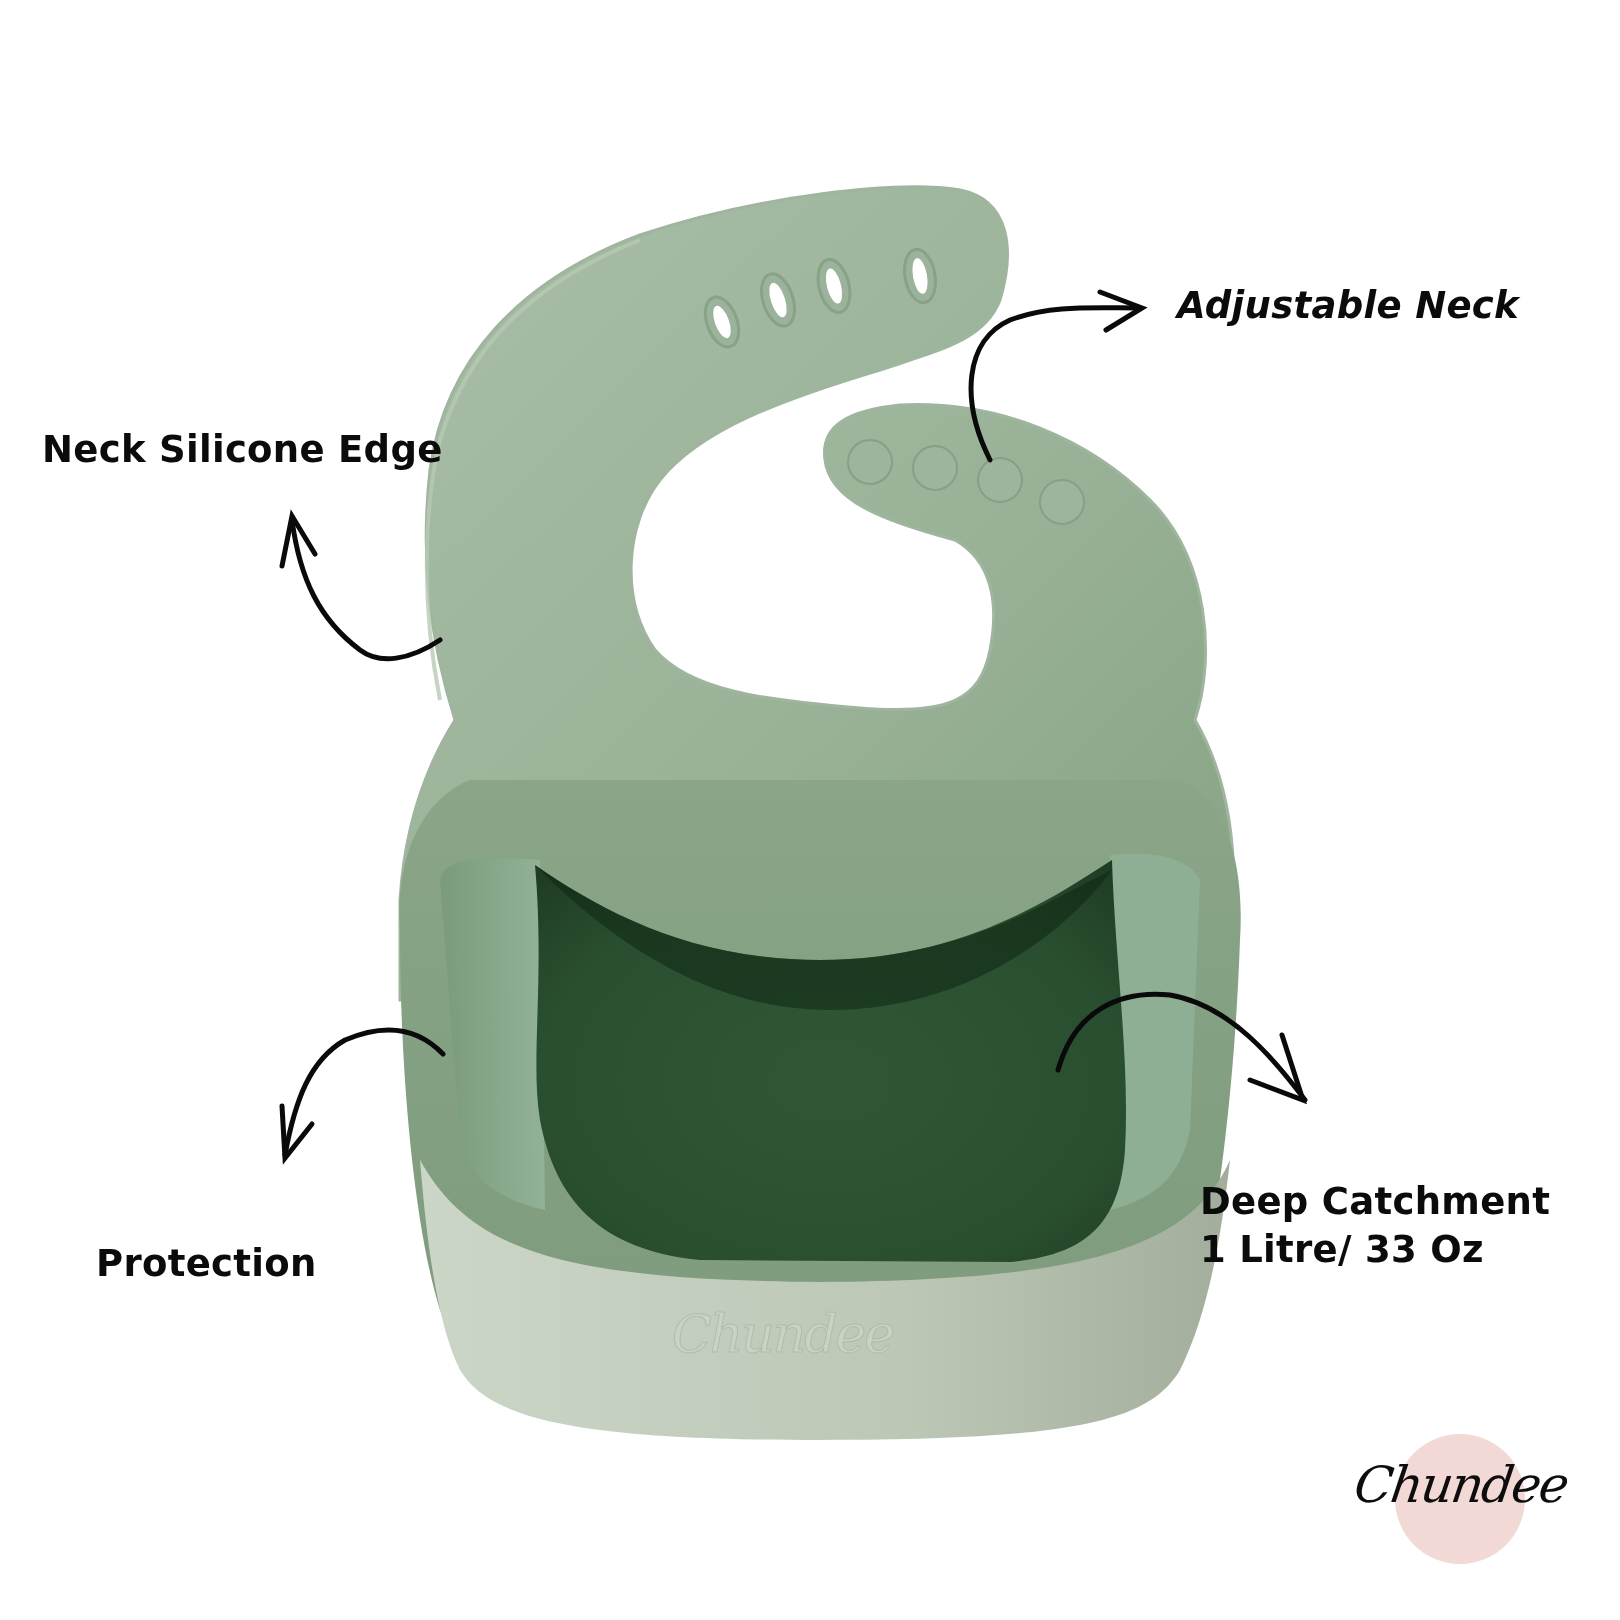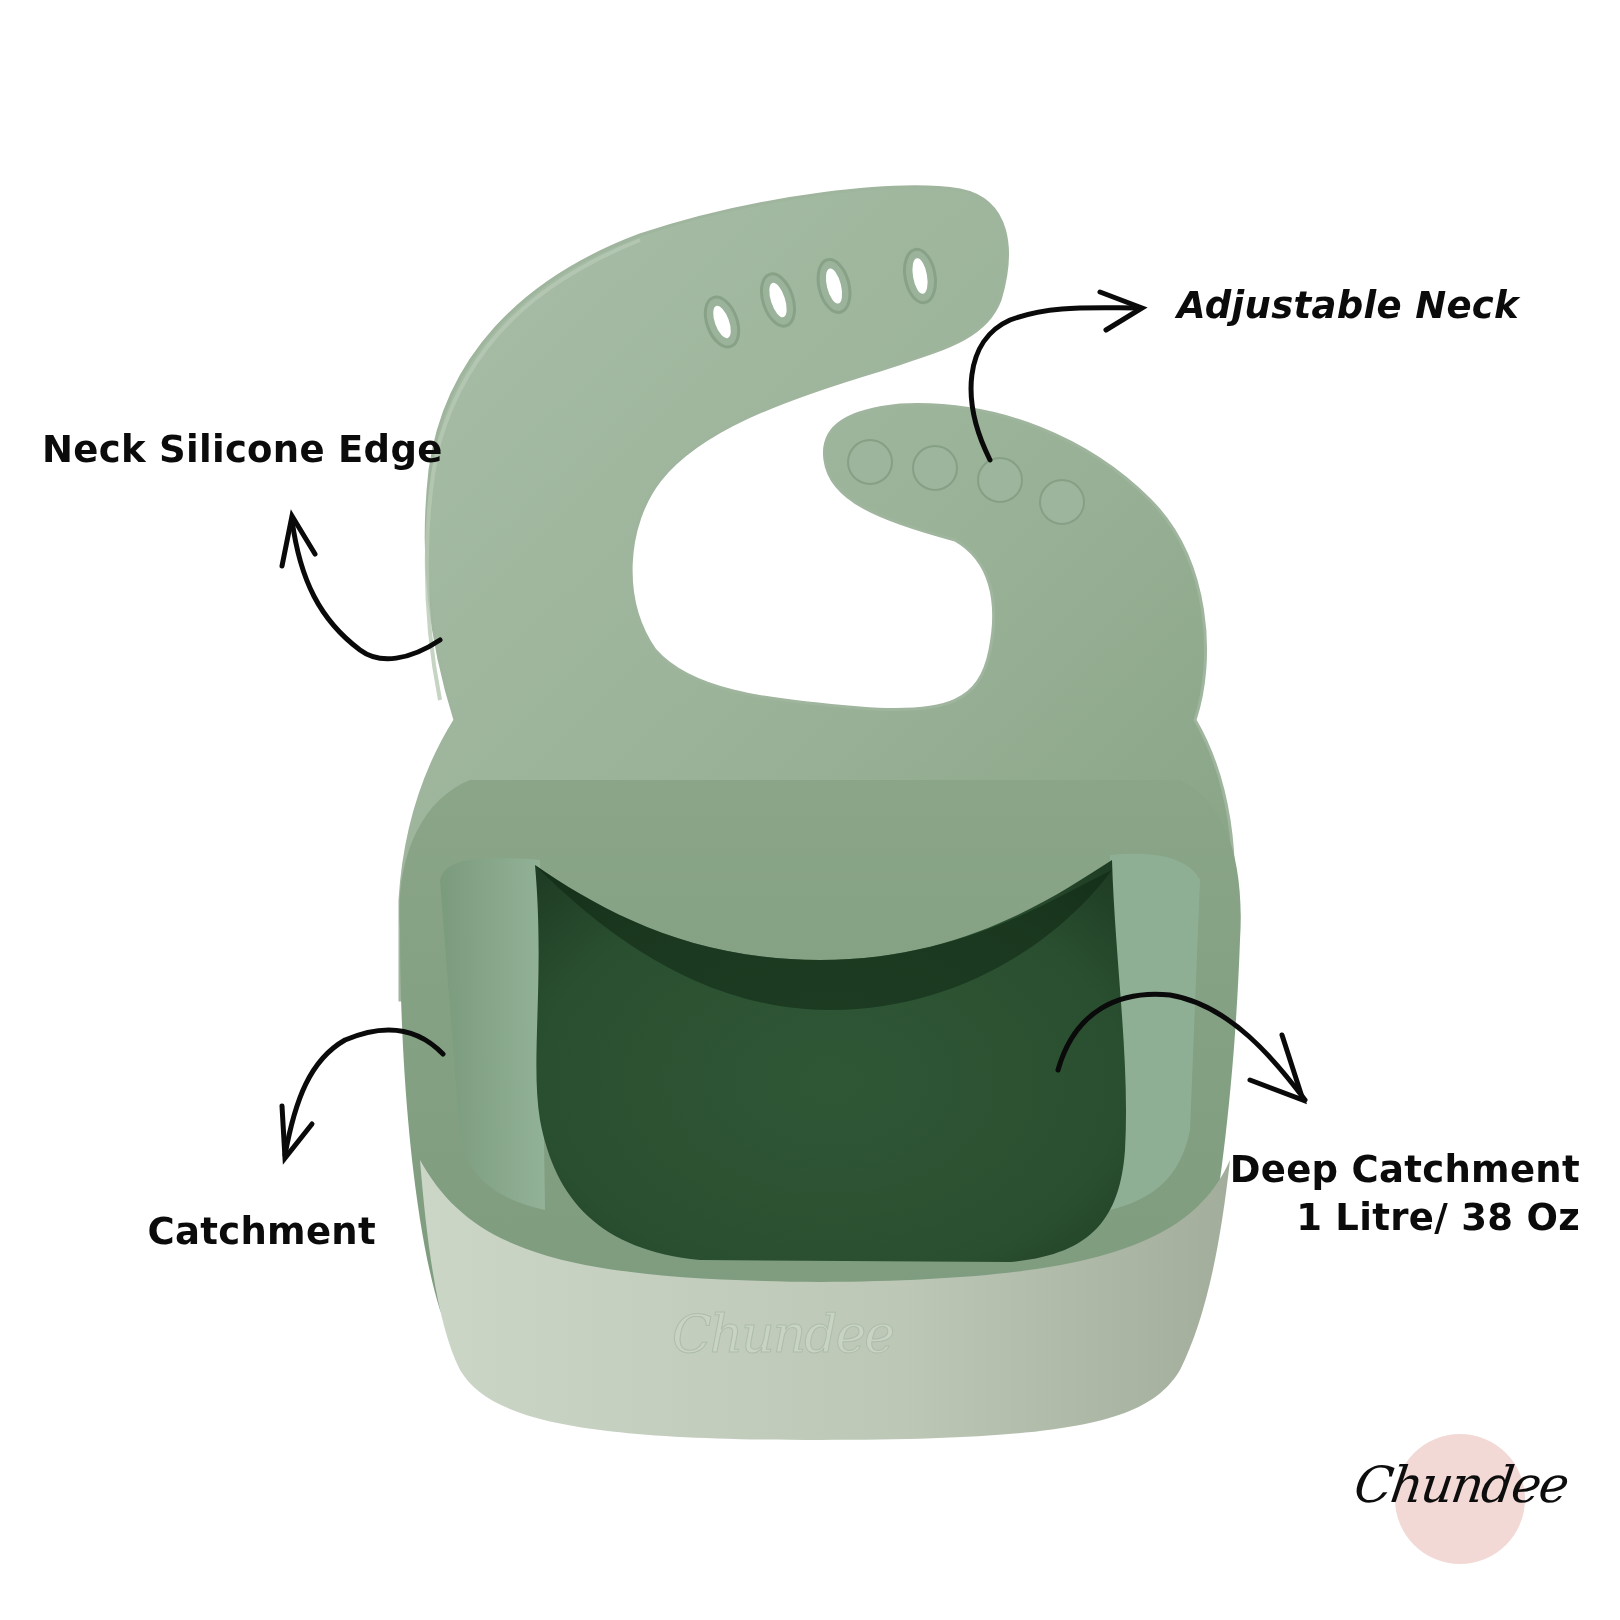--- a/index.html
+++ b/index.html
@@ -8,21 +8,21 @@
     .label {
       position: absolute;
       font-family: "DejaVu Sans", sans-serif;
       font-weight: bold;
       color: #0b0b0b;
       font-size: 37px;
       letter-spacing: 0.3px;
       line-height: 48px;
       white-space: nowrap;
     }
-    .label.center { text-align: right; }
+    .label.center { text-align: left; margin-top: 32px; }
     .label .line { display: block; }
     .logo {
       position: absolute;
       left: 1355px; top: 1434px;
       width: 180px; height: 120px;
     }
     .logo-circle {
       position: absolute; left: 40px; top: 0px;
       width: 130px; height: 130px; border-radius: 50%;
       background: #f2d9d5;
@@ -197,24 +197,24 @@
 
 <div class="label" style="left:1177px; top:282px;font-style:italic;">
   <span class="line">Adjustable Neck</span>
 </div>
 
 <div class="label" style="left:42px; top:426px;">
   <span class="line">Neck Silicone Edge</span>
 </div>
 
 <div class="label center" style="left:96px; top:1208px; width:280px;">
-  <span class="line">Catchment</span>
+  <span class="line">Protection</span>
 </div>
 
 <div class="label center" style="left:1200px; top:1146px; width:380px;">
   <span class="line">Deep Catchment</span>
-  <span class="line">1 Litre/ 38 Oz</span>
+  <span class="line">1 Litre/ 33 Oz</span>
 </div>
 
 <div class="logo">
   <div class="logo-circle"></div>
   <div class="logo-text">Chundee</div>
 </div>
 
 </body></html>

